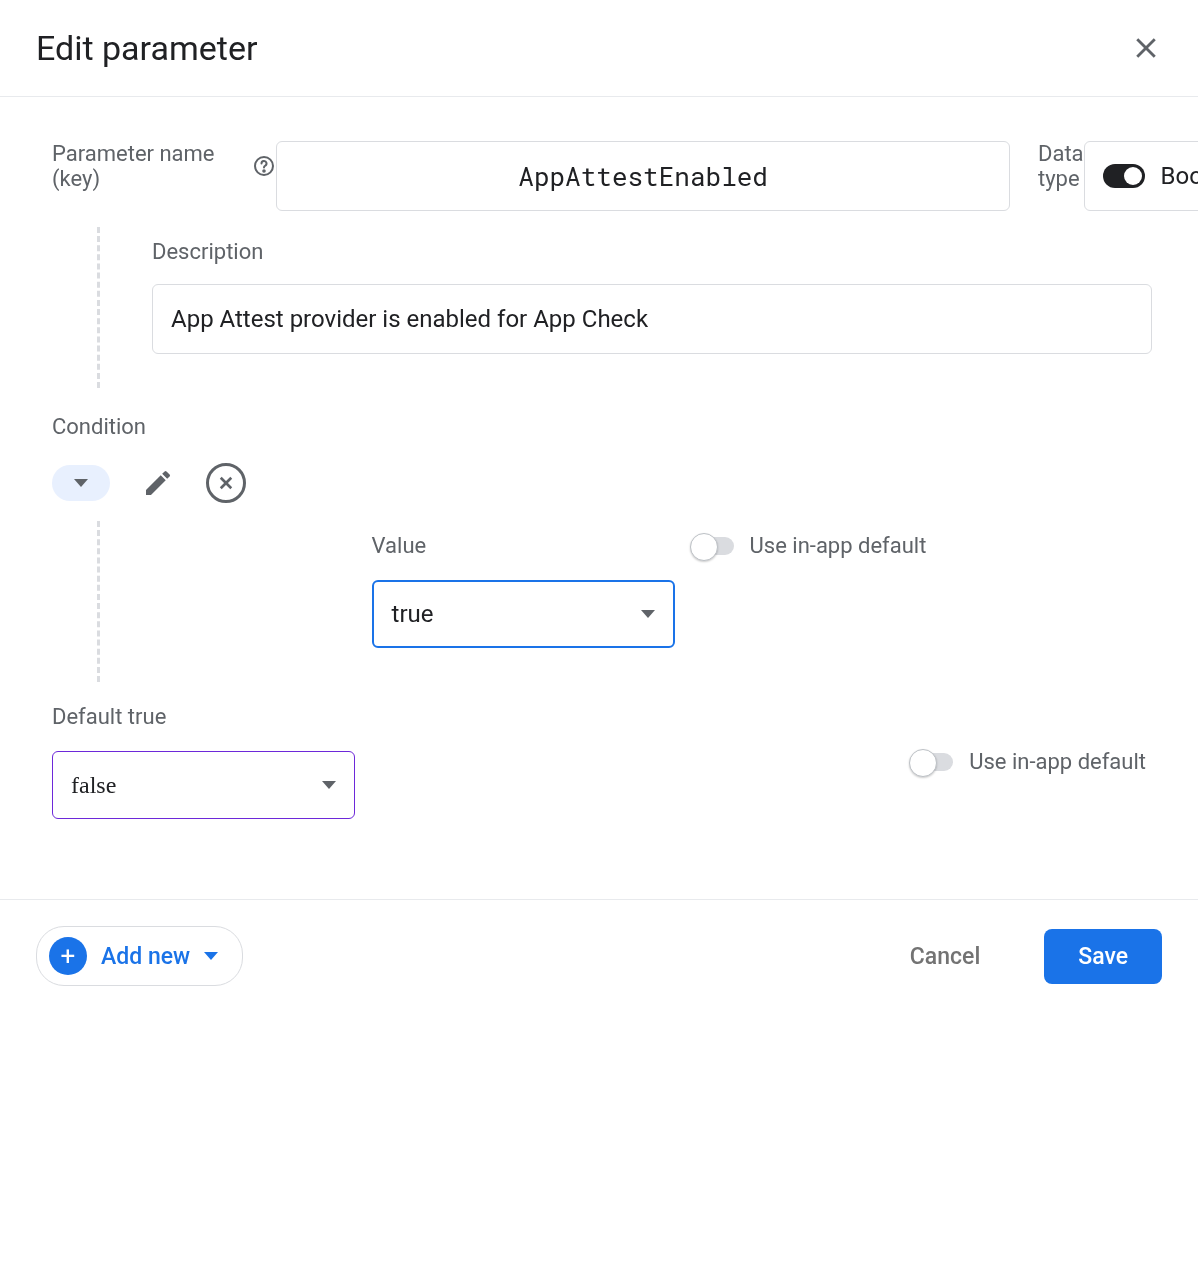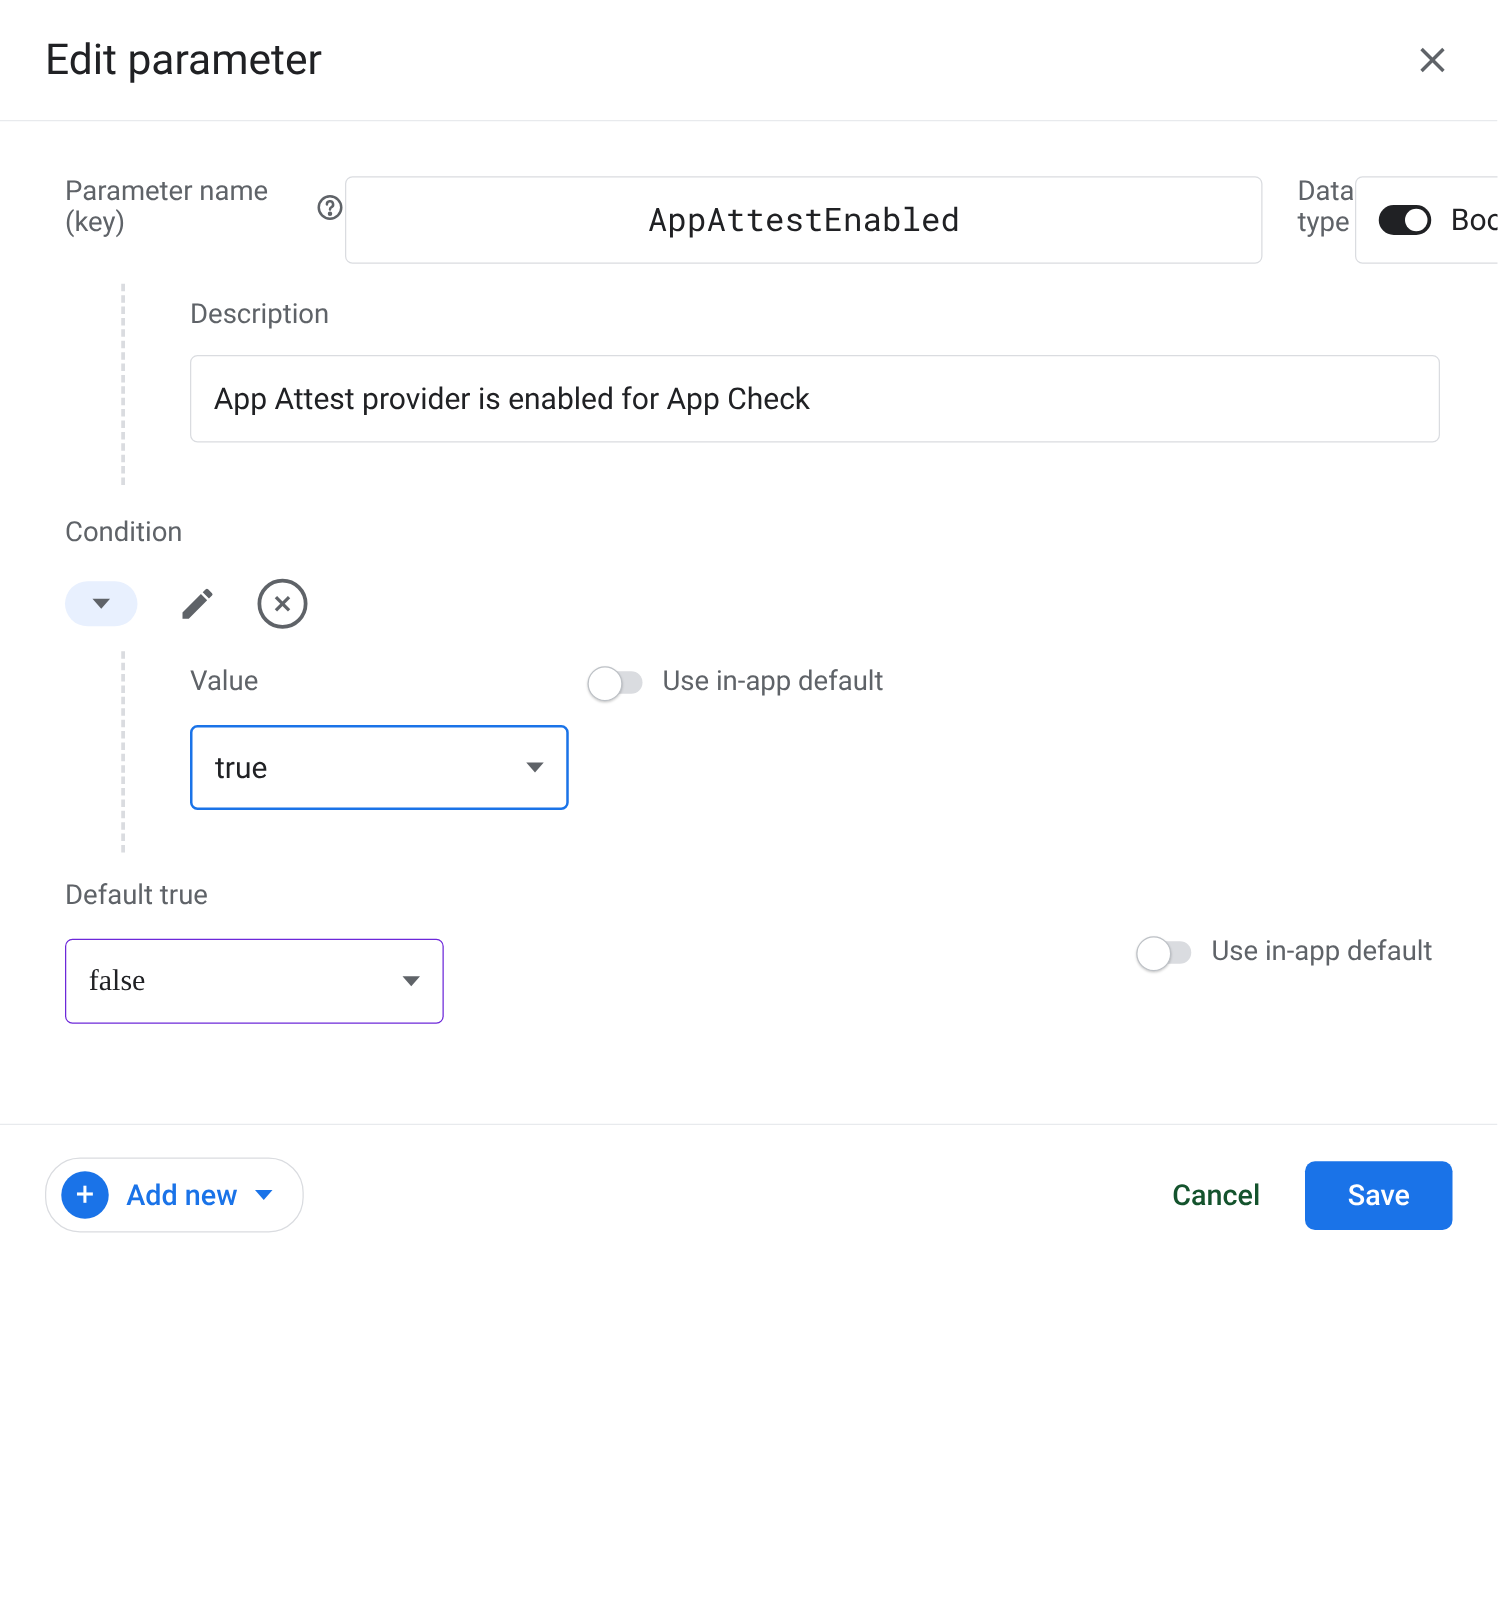--- a/index.html
+++ b/index.html
@@ -150,21 +150,21 @@
     display: flex; align-items: center; justify-content: center;
     cursor: pointer;
   }
   .value-block {
     margin-left: 100px;
     position: relative;
     margin-top: 28px;
   }
   .value-row {
     display: flex;
-    justify-content: flex-start;
+    justify-content: center;
     align-items: flex-start;
   }
   .small-select {
     border: 2px solid #1a73e8;
     border-radius: 6px;
     padding: 14px 18px;
     font-size: 24px;
     display: flex;
     align-items: center;
     justify-content: space-between;
@@ -236,33 +236,34 @@
     color: #fff;
     font-size: 26px;
     font-weight: 400;
   }
   .footer-right {
     display: flex;
     align-items: center;
     gap: 36px;
   }
   .cancel-btn {
-    color: #14532d;
+    color: #737373;
     font-size: 23px;
     cursor: pointer;
     font-weight: 500;
   }
   .save-btn {
     background: #1a73e8;
     color: #fff;
     font-size: 23px;
     padding: 14px 34px;
     border-radius: 8px;
     cursor: pointer;
     font-weight: 500;
+    margin-left: 28px;
   }
   .select-left { display: flex; align-items: center; gap: 16px; }
 </style>
 </head>
 <body>
 
 <div class="dialog-header">
   <h1 class="dialog-title">Edit parameter</h1>
   <div class="close-btn">
     <svg width="30" height="30" viewBox="0 0 24 24" fill="none" stroke="currentColor" stroke-width="2.2">

